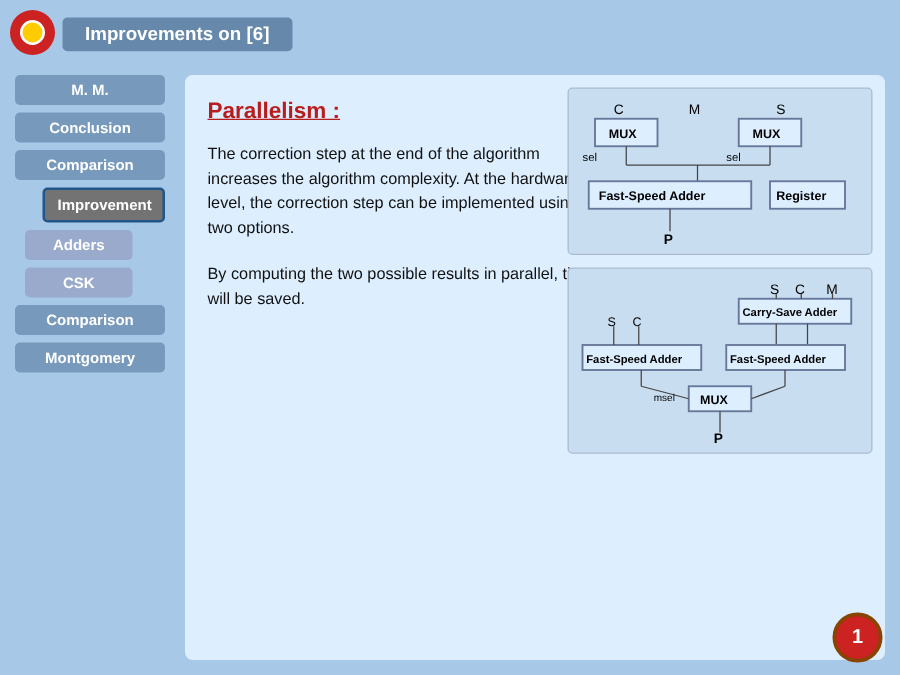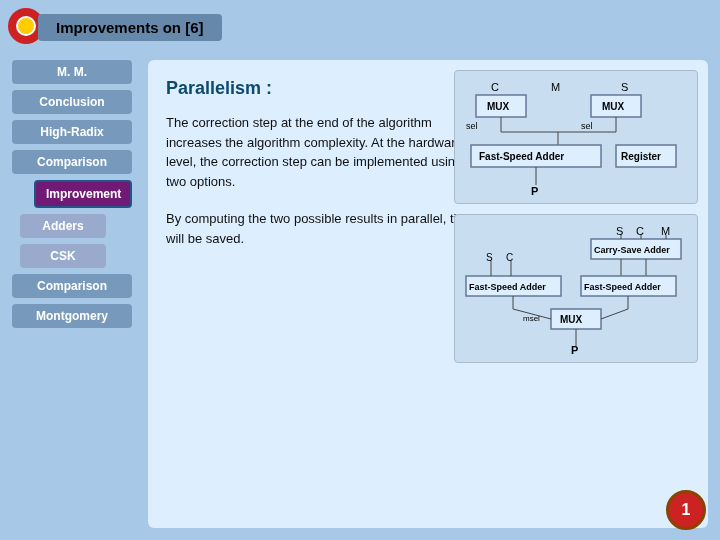--- a/index.html
+++ b/index.html
@@ -31,23 +31,23 @@
       height: 20px;
       background: #ffcc00;
       border-radius: 50%;
       border: 2px solid white;
     }
 
     
     .title-bar {
       position: absolute;
       top: 14px;
-      left: 38px;
+      left: 50px;
       background: #6688aa;
-      color: #000000;
+      color: #ffffff;
       font-size: 15px;
       font-weight: bold;
       padding: 5px 18px;
       border-radius: 4px;
       z-index: 10;
     }
 
     
     .sidebar {
       position: absolute;
@@ -63,21 +63,21 @@
       background: #7799bb;
       color: white;
       font-size: 12px;
       font-weight: bold;
       padding: 5px 10px;
       border-radius: 4px;
       cursor: pointer;
       text-align: center;
     }
     .sidebar-item.active {
-      background: #701a75;
+      background: #737373;
       border: 2px solid #225588;
       margin-left: 22px;
     }
     .sidebar-item.sub {
       background: #99aacc;
       margin-left: 8px;
       width: 86px;
     }
 
     
@@ -88,21 +88,22 @@
       right: 12px;
       bottom: 12px;
       background: #ddeeff;
       border-radius: 6px;
       padding: 18px 18px 12px 18px;
     }
 
     .section-title {
       font-size: 18px;
       font-weight: bold;
-      color: #0c4a6e;
+      text-decoration: underline;
+      color: #b91c1c;
       margin-bottom: 14px;
     }
 
     .body-text {
       font-size: 13px;
       color: #111;
       line-height: 1.5;
       max-width: 310px;
     }
 
@@ -158,23 +159,20 @@
 </div>
 
 <div class="sidebar">
   <div class="sidebar-item">
     <span>M. M.</span>
   </div>
   <div class="sidebar-item">
     <span>Conclusion</span>
   </div>
   <div class="sidebar-item">
-    <span>High-Radix</span>
-  </div>
-  <div class="sidebar-item">
     <span>Comparison</span>
   </div>
   <div class="sidebar-item active">
     <span>Improvement</span>
   </div>
   <div class="sidebar-item sub">
     <span>Adders</span>
   </div>
   <div class="sidebar-item sub">
     <span>CSK</span>

